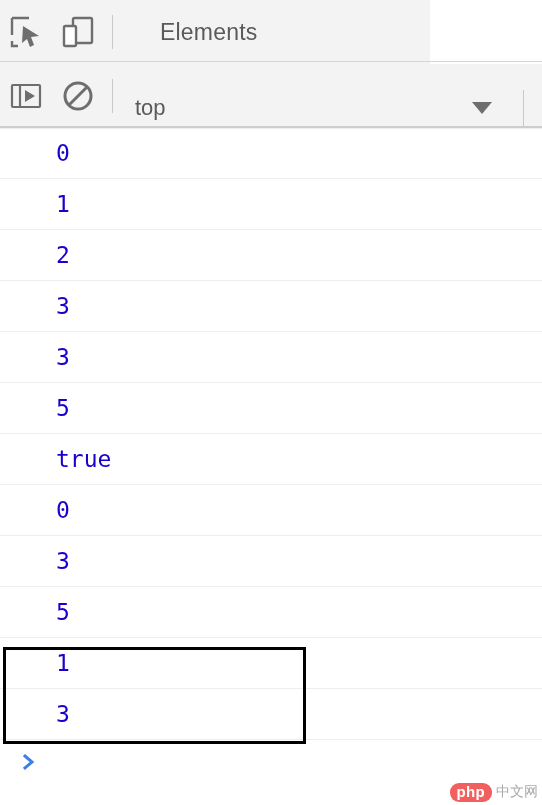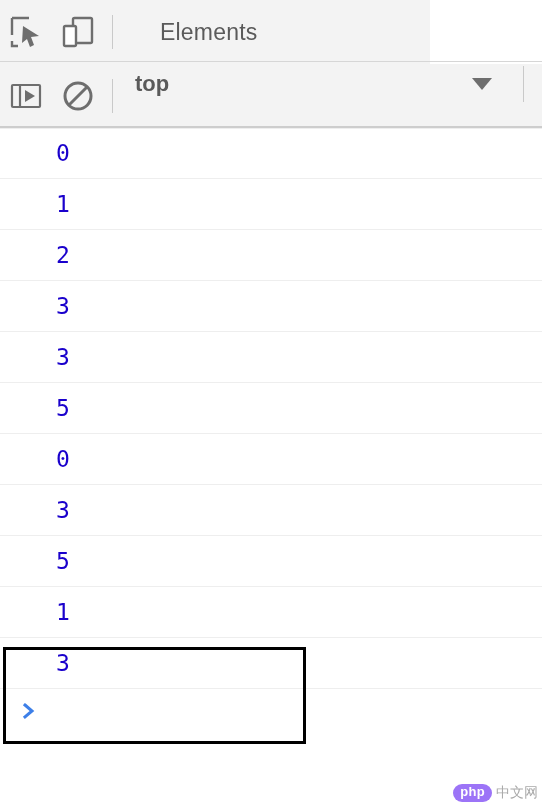--- a/index.html
+++ b/index.html
@@ -88,23 +88,22 @@
   }
 
   
   .consoletoolbar {
     position: absolute;
     left: 0; top: 64px;
     width: 542px;
     height: 64px;
     background: #f3f3f3;
     display: flex;
-    align-items: flex-start;
+    align-items: flex-end;
     box-sizing: border-box;
-    font-weight: bold;
   }
   .ctx-select {
     display: flex;
     align-items: center;
     height: 40px;
     margin-left: 14px;
     flex: 1;
     cursor: pointer;
     position: relative;
   }
@@ -197,23 +196,23 @@
   .watermark {
     position: absolute;
     right: 4px;
     bottom: 3px;
     display: flex;
     align-items: center;
     gap: 4px;
     opacity: .85;
   }
   .wm-pill {
-    background: #8b5cf6;
+    background: #ef4444;
     color: #ffffff;
-    font-size: 13px;
+    font-size: 15px;
     font-weight: bold;
     font-family: "Liberation Sans", sans-serif;
     padding: 1px 7px 2px 7px;
     border-radius: 9px;
     line-height: 1.1;
     letter-spacing: .3px;
   }
   .wm-text {
     font-size: 14px;
     color: #9a9a9a;
@@ -296,20 +295,23 @@
       <div class="log-row">
         <span class="log-val" style="color: rgb(26, 1, 204);">3</span>
       </div>
       <div class="log-row">
         <span class="log-val" style="color: rgb(26, 1, 204);">3</span>
       </div>
       <div class="log-row">
         <span class="log-val" style="color: rgb(26, 1, 204);">5</span>
       </div>
       <div class="log-row">
+        <span class="log-val" style="color: rgb(26, 1, 204);">true</span>
+      </div>
+      <div class="log-row">
         <span class="log-val" style="color: rgb(26, 1, 204);">0</span>
       </div>
       <div class="log-row">
         <span class="log-val" style="color: rgb(26, 1, 204);">3</span>
       </div>
       <div class="log-row">
         <span class="log-val" style="color: rgb(26, 1, 204);">5</span>
       </div>
       <div class="log-row">
         <span class="log-val" style="color: rgb(26, 1, 204);">1</span>

